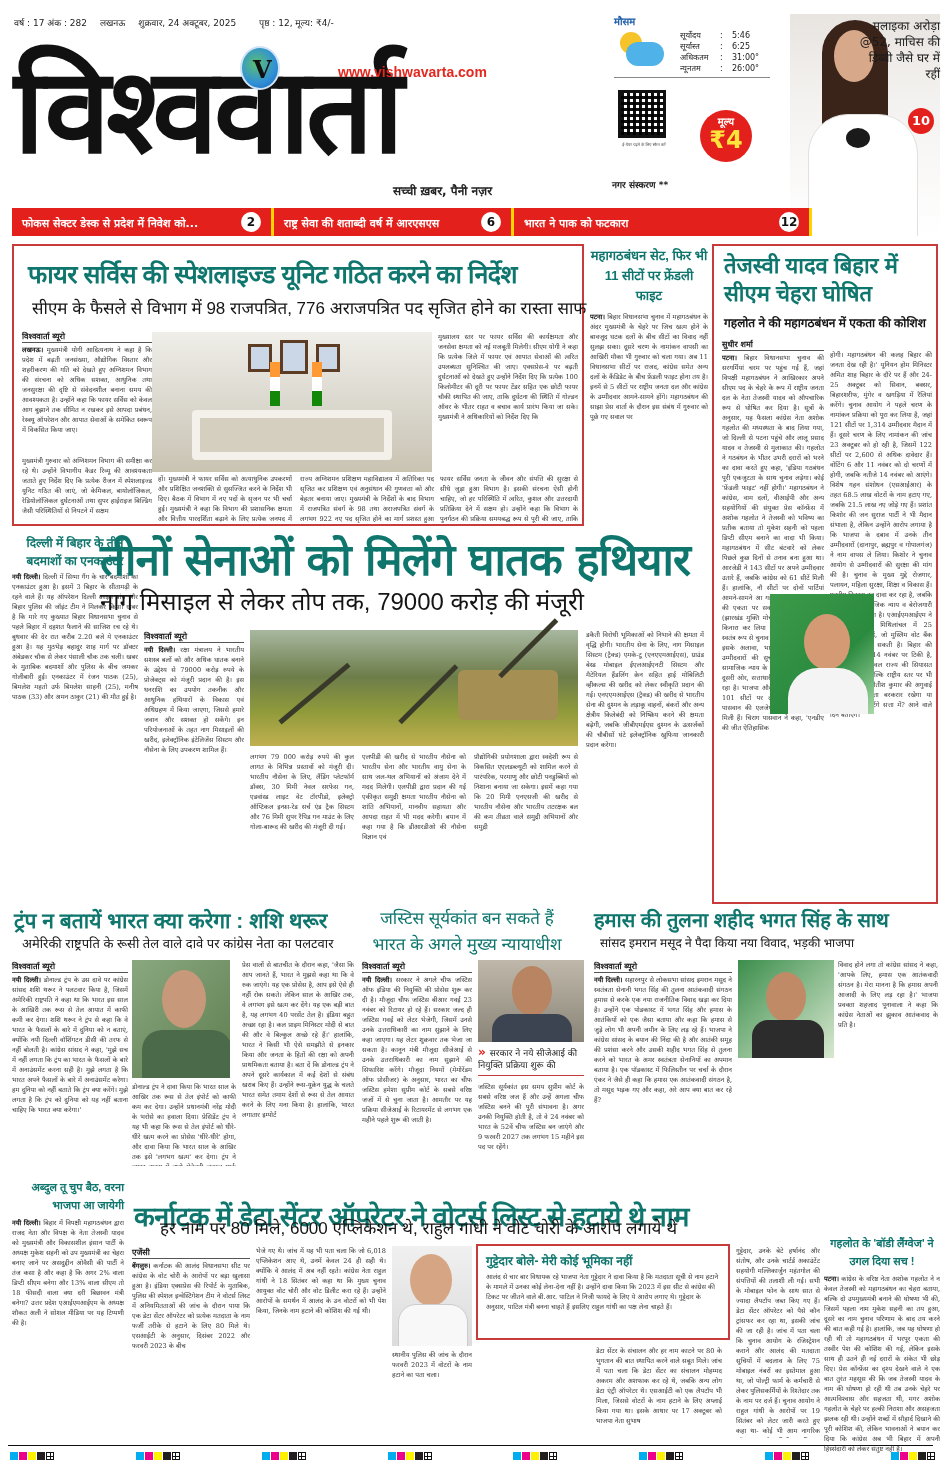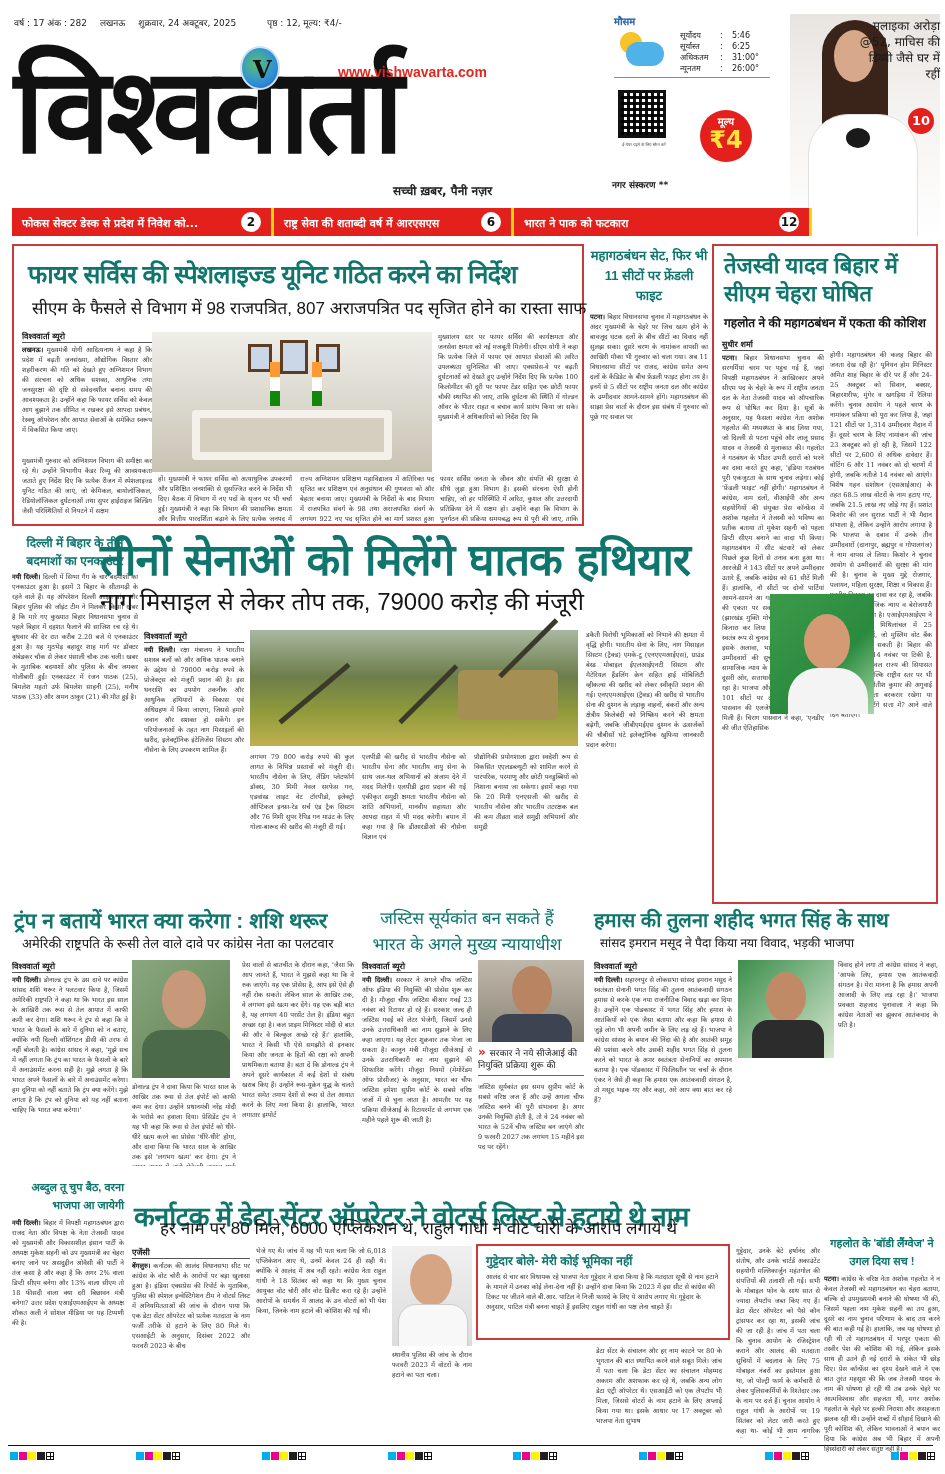--- a/index.html
+++ b/index.html
@@ -137,21 +137,21 @@
   .bar-group span { display: inline-block; width: 8px; height: 8px; }
   .bar-group .reg { width: 8px; height: 8px; border: 1px solid #111; background: linear-gradient(#111,#111) center/1px 100% no-repeat, linear-gradient(#111,#111) center/100% 1px no-repeat; }
 </style>
 </head>
 <body>
 
 <div class="abs meta-line">
   <span>वर्ष : 17 अंक : 282</span>
   <span>लखनऊ</span>
   <span>शुक्रवार, 24 अक्टूबर, 2025</span>
-  <span style="margin-left:18px">पृष्ठ : 12, मूल्य: ₹4/-</span>
+  <span style="margin-left:10px">पृष्ठ : 12, मूल्य: ₹4/-</span>
 </div>
 
 <div class="abs masthead">
   <div class="masthead-title">विश्ववार्ता</div>
   <div class="masthead-logo"></div>
   <div class="masthead-url">www.vishwavarta.com</div>
   <div class="masthead-tagline">सच्ची ख़बर, पैनी नज़र</div>
 </div>
 
 <div class="abs weather">
@@ -211,21 +211,21 @@
     <span class="num">6</span>
   </div>
   <div class="ticker-item">
     <span>भारत ने पाक को फटकारा</span>
     <span class="num">12</span>
   </div>
 </div>
 
 <div class="abs s1 box-red">
   <div class="s1-head headline">फायर सर्विस की स्पेशलाइज्ड यूनिट गठित करने का निर्देश</div>
-  <div class="s1-sub subhead">सीएम के फैसले से विभाग में 98 राजपत्रित, 807 अराजपत्रित पद सृजित होने का रास्ता साफ</div>
+  <div class="s1-sub subhead">सीएम के फैसले से विभाग में 98 राजपत्रित, 776 अराजपत्रित पद सृजित होने का रास्ता साफ</div>
   <div class="s1-col" style="left:8px">
     <div class="byline">विश्ववार्ता ब्यूरो</div>
     <div class="body-text" style="height:118px; overflow:hidden"><b>लखनऊ।</b> <span>मुख्यमंत्री योगी आदित्यनाथ ने कहा है कि प्रदेश में बढ़ती जनसंख्या, औद्योगिक विस्तार और शहरीकरण की गति को देखते हुए अग्निशमन विभाग की संरचना को अधिक सशक्त, आधुनिक तथा जनसुरक्षा की दृष्टि से संवेदनशील बनाना समय की आवश्यकता है। उन्होंने कहा कि फायर सर्विस को केवल आग बुझाने तक सीमित न रखकर इसे आपदा प्रबंधन, रेस्क्यू ऑपरेशन और आपात सेवाओं के समेकित स्वरूप में विकसित किया जाए।</span></div>
   </div>
   <div class="s1-photo">
     <div class="frame" style="left:96px"></div>
       <div class="frame" style="left:128px; width:28px; height:34px; top:8px"></div>
       <div class="frame" style="left:164px"></div>
     <div class="flag" style="left:118px"></div>
       <div class="flag" style="left:160px"></div>

